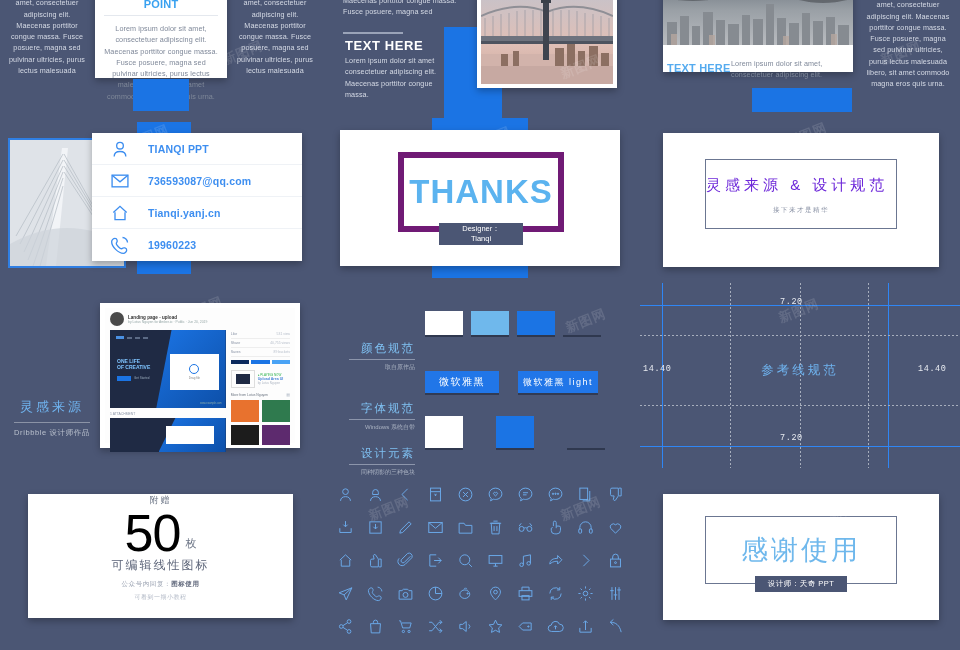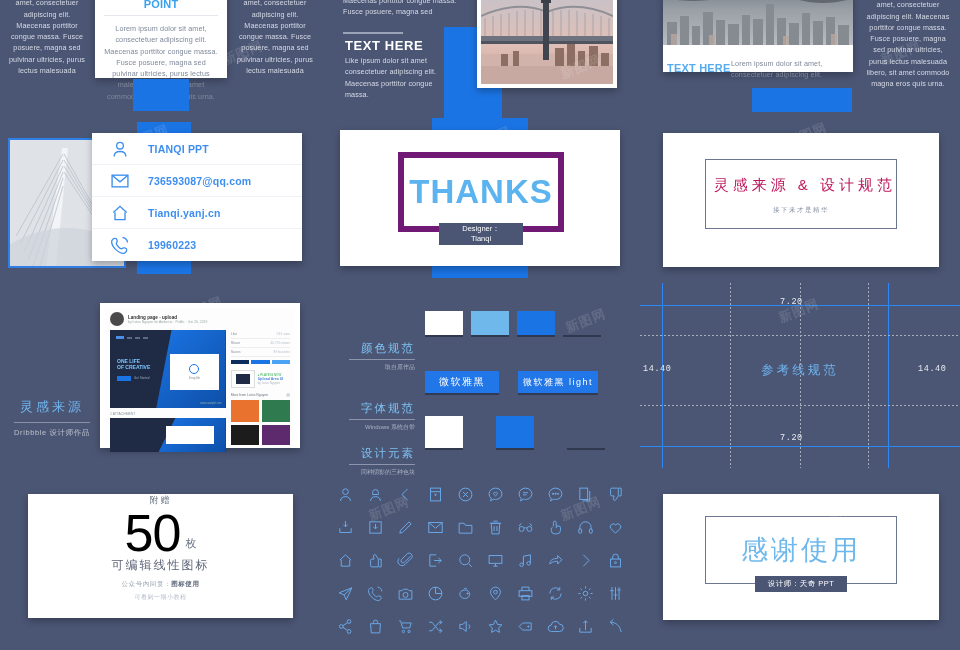--- a/index.html
+++ b/index.html
@@ -87,22 +87,22 @@
   }
   .thanks-topbar { left:432px; top:118px; width:96px; height:14px; }
   .thanks-botbar { left:432px; top:264px; width:96px; height:14px; }
 
   .insp-slide { left:663px; top:133px; width:276px; height:134px; background:#fff; }
   .insp-inner {
     position:absolute; left:42px; top:26px; width:192px; height:70px;
     border:1px solid #6b7691;
   }
   .insp-title {
-    position:absolute; left:0; top:16px; width:100%; text-align:right;
-    color:#be185d; font-size:15px; letter-spacing:4px;
+    position:absolute; left:0; top:16px; width:100%; text-align:left;
+    color:#6d28d9; font-size:15px; letter-spacing:4px;
   }
   .insp-sub {
     position:absolute; left:0; top:46px; width:100%; text-align:center;
     color:#8b93a6; font-size:6.5px; letter-spacing:1.5px;
   }
 
   
   .insp2-label { left:4px; top:398px; width:96px; text-align:center; }
   .insp2-title { color:#6fb3ef; font-size:13px; letter-spacing:3px; }
   .insp2-rule { width:76px; height:1px; background:#8b93a6; margin:6px auto 5px; }
@@ -179,21 +179,21 @@
     <div class="body-txt body-txt-dark">Lorem ipsum dolor sit amet, consectetuer adipiscing elit. Maecenas porttitor congue massa. Fusce posuere, magna sed pulvinar ultricies, purus lectus malesuada libero, sit amet commodo magna eros quis urna.</div>
   </div>
 
   <div class="abs r1c3 body-txt">Lorem ipsum dolor sit amet, consectetuer adipiscing elit. Maecenas porttitor congue massa. Fusce posuere, magna sed pulvinar ultricies, purus lectus malesuada</div>
   <div class="abs r1-bluebar blue"></div>
 
   <div class="abs" style="left:340px;top:-34px;width:128px;height:42px;background:#5a6party"></div>
   <div class="abs s2-txtblock body-txt" style="text-align:left;">Lorem ipsum dolor sit amet, consectetuer adipiscing elit. Maecenas porttitor congue massa. Fusce posuere, magna sed</div>
   <div class="abs s2-rule"></div>
   <div class="abs s2-head">TEXT HERE</div>
-  <div class="abs s2-body body-txt" style="text-align:left;">Like ipsum dolor sit amet consectetuer adipiscing elit. Maecenas porttitor congue massa.</div>
+  <div class="abs s2-body body-txt" style="text-align:left;">Lorem ipsum dolor sit amet consectetuer adipiscing elit. Maecenas porttitor congue massa.</div>
   <div class="abs s2-bigblue blue"></div>
 
   <div class="abs s2-photo shadow">
     <svg width="132" height="88" viewBox="0 0 132 88" style="display:block">
       <defs>
         <linearGradient id="skyB" x1="0" y1="0" x2="0" y2="1">
           <stop offset="0%" stop-color="#c8c2c8"></stop>
             <stop offset="55%" stop-color="#e0bfb6"></stop>
           <stop offset="100%" stop-color="#c9a79d"></stop>
         </linearGradient>

